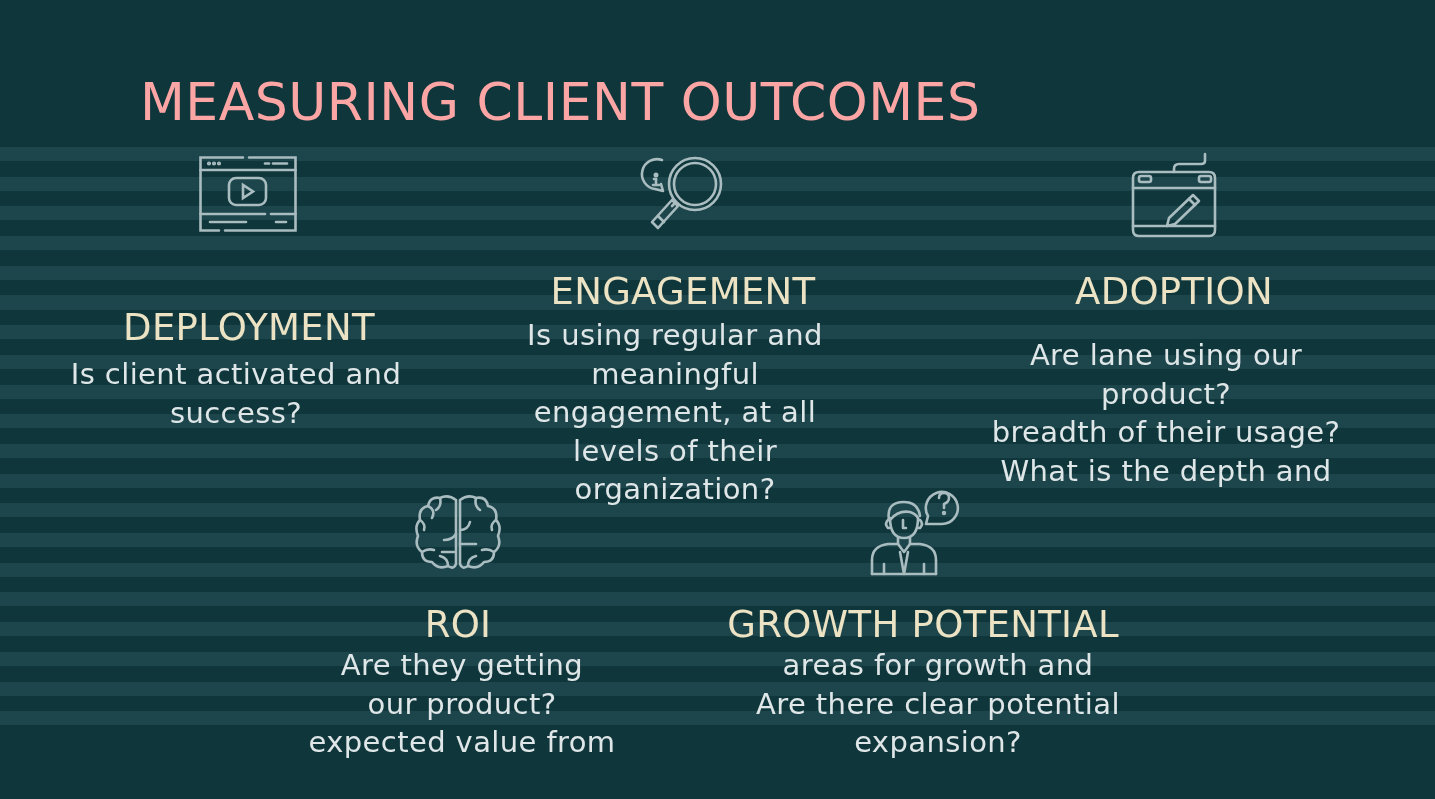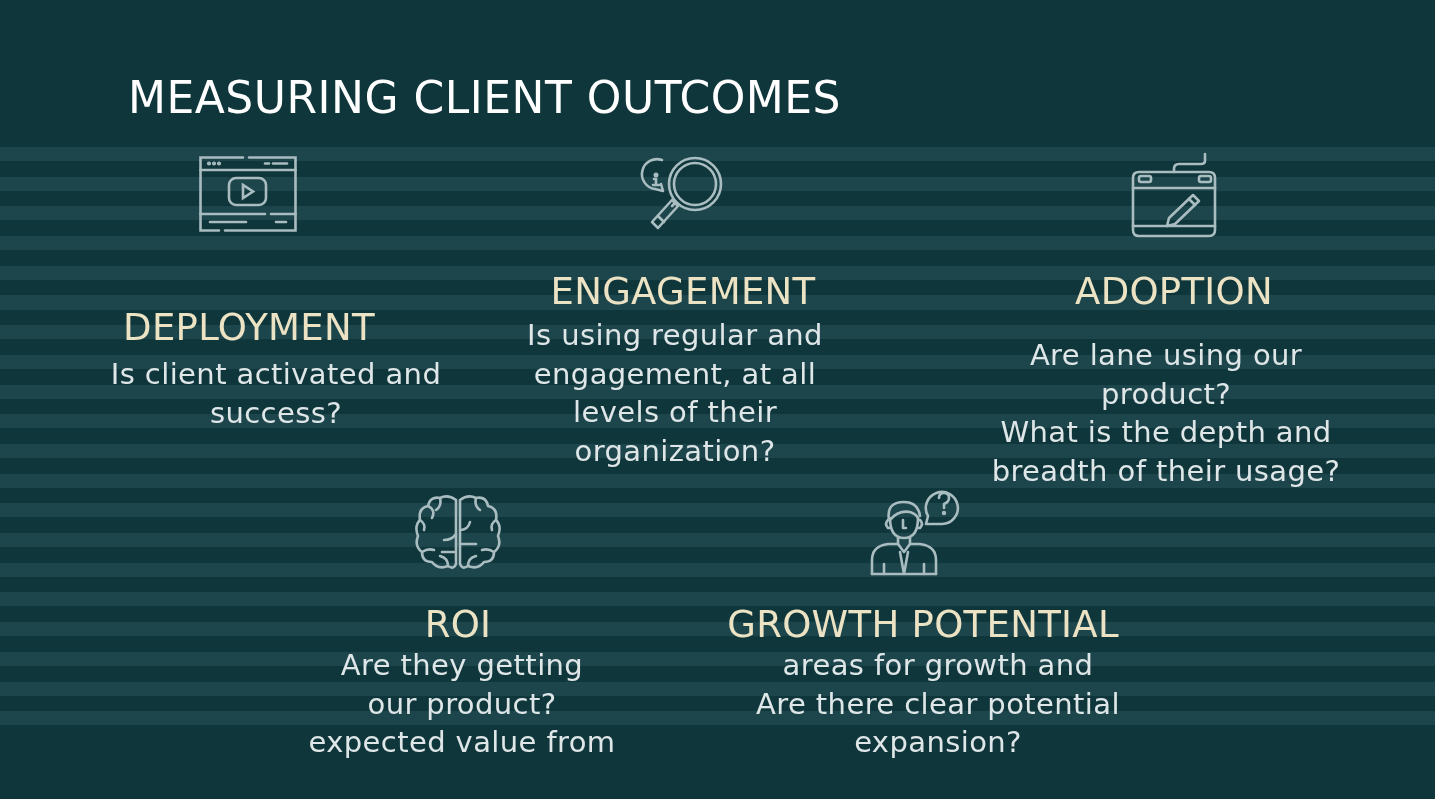--- a/index.html
+++ b/index.html
@@ -9,22 +9,22 @@
     font-family:"DejaVu Sans", sans-serif;
   }
   .stripes {
     position:absolute; left:0; top:147px; width:1435px; height:594px;
     background: repeating-linear-gradient(to bottom,
       #1c464c 0px, #1c464c 14px,
       #0f363b 14px, #0f363b 29.7px);
     z-index:0;
   }
   .title {
-    position:absolute; left:128px; top:72px;
-    font-size:44px; color:#ffffff; letter-spacing:0.5px;
+    position:absolute; left:140px; top:72px;
+    font-size:52px; color:#fca5a5; letter-spacing:0.5px;
     z-index:2; white-space:nowrap;
   }
   .icon {
     position:absolute; z-index:2;
   }
   .icon svg { display:block; }
   .heading {
     position:absolute; z-index:2; color:#ece3c4; font-size:37px;
     text-align:center; white-space:nowrap; transform:translateX(-50%);
     letter-spacing:0.3px;
@@ -55,21 +55,21 @@
     <circle cx="20" cy="7.5" r="0.8" fill="#a9bcc0"></circle>
     <line x1="66" y1="7.5" x2="70" y2="7.5"></line>
     <line x1="74" y1="7.5" x2="88" y2="7.5"></line>
     <rect x="30" y="22" width="37" height="27" rx="7"></rect>
     <path d="M44 29 L44 42 L54 35.5 Z"></path>
     <line x1="11" y1="66" x2="47" y2="66"></line>
     <line x1="77" y1="66" x2="87" y2="66"></line>
   </svg>
 </div>
 <div class="heading" style="left:249px; top:270px;margin-top:36px;">DEPLOYMENT</div>
-<div class="body-text" style="left:236px; top:355px;margin-left:40px;">
+<div class="body-text" style="left:236px; top:355px;">
   <span>Is client activated and</span>
   <span>success?</span>
 </div>
 
 <div class="icon" style="left:638px; top:156px;">
   <svg width="90" height="78" viewBox="0 0 90 78" fill="none" stroke="#a9bcc0" stroke-width="2.6" stroke-linecap="round" stroke-linejoin="round">
     <path d="M24 4 A15 15 0 1 0 17 33 L25 35 L23 28"></path>
     <circle cx="18" cy="19" r="1.2" fill="#a9bcc0"></circle>
     <line x1="18" y1="23" x2="18" y2="29"></line>
     <line x1="15" y1="29" x2="21" y2="29"></line>
@@ -77,20 +77,21 @@
     <circle cx="57" cy="28" r="26"></circle>
     <circle cx="57" cy="28" r="21"></circle>
     <path d="M38 46 L34 50"></path>
     <path d="M34 44 L14 66 L20 72 L40 50 Z"></path>
     <line x1="20" y1="60" x2="26" y2="66"></line>
   </svg>
 </div>
 <div class="heading" style="left:683px; top:270px;">ENGAGEMENT</div>
 <div class="body-text" style="left:675px; top:316px;">
   <span>Is using regular and</span>
+  <span>meaningful</span>
   <span>engagement, at all</span>
   <span>levels of their</span>
   <span>organization?</span>
 </div>
 
 <div class="icon" style="left:1131px; top:152px;">
   <svg width="88" height="86" viewBox="0 0 88 86" fill="none" stroke="#a9bcc0" stroke-width="2.6" stroke-linecap="round" stroke-linejoin="round">
     <path d="M74 2 V9 Q74 12 70 12 H48 Q43 12 43 17 V20"></path>
     <path d="M8 20 H78 Q84 20 84 26 V78 Q84 84 78 84 H8 Q2 84 2 78 V26 Q2 20 8 20 Z"></path>
     <line x1="2" y1="36" x2="84" y2="36"></line>
@@ -98,22 +99,22 @@
     <rect x="8" y="24" width="12" height="6" rx="2"></rect>
     <rect x="68" y="24" width="12" height="6" rx="2"></rect>
     <path d="M62 43 L68 49 L44 72 L36 74 L38 66 Z"></path>
     <line x1="58" y1="47" x2="64" y2="53"></line>
   </svg>
 </div>
 <div class="heading" style="left:1174px; top:270px;">ADOPTION</div>
 <div class="body-text" style="left:1166px; top:336px;">
   <span>Are lane using our</span>
   <span>product?</span>
+  <span>breadth of their usage?</span>
   <span>What is the depth and</span>
-  <span>breadth of their usage?</span>
 </div>
 
 <div class="icon" style="left:414px; top:494px;">
   <svg width="88" height="76" viewBox="0 0 88 76" fill="none" stroke="#a9bcc0" stroke-width="2.6" stroke-linecap="round" stroke-linejoin="round">
     <path d="M42 6 Q34 0 26 4 Q16 2 14 12 Q4 14 6 26 Q0 32 4 42 Q0 52 8 58 Q8 68 18 68 Q24 76 34 72 Q40 76 42 70 V6"></path>
     <path d="M46 6 Q54 0 62 4 Q72 2 74 12 Q84 14 82 26 Q88 32 84 42 Q88 52 80 58 Q80 68 70 68 Q64 76 54 72 Q48 76 46 70 V6"></path>
     <path d="M26 4 Q28 12 22 16"></path>
     <path d="M14 12 Q22 16 18 24"></path>
     <path d="M6 26 Q12 30 10 36"></path>
     <path d="M8 58 Q14 54 20 56"></path>

